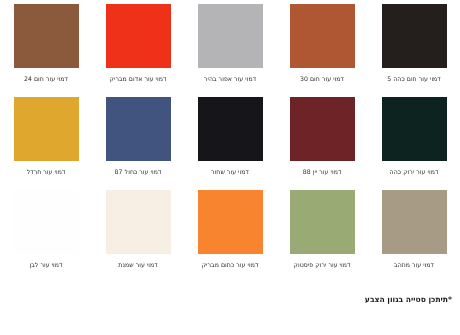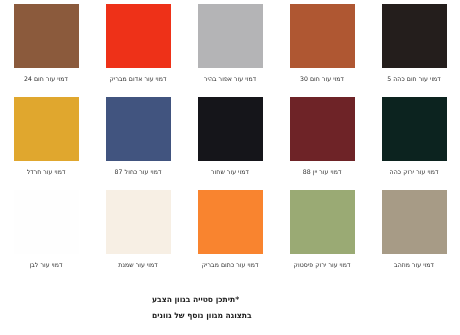--- a/index.html
+++ b/index.html
@@ -57,21 +57,21 @@
     unicode-bidi: embed;
     white-space: nowrap;
     letter-spacing: 0.05px;
   }
 
   .footer {
     position: absolute;
     right: 8px;
     top: 292px;
     width: 300px;
-    text-align: left;
+    text-align: right;
     direction: rtl;
     unicode-bidi: embed;
   }
   .footer-line {
     font-size: 7.6px;
     line-height: 16px;
     color: #1a1a1a;
     font-weight: bold;
     white-space: nowrap;
   }
@@ -147,14 +147,13 @@
     <div class="swatch-cell">
       <div class="swatch-chip" style="background: rgb(167, 155, 134);"></div>
       <div class="swatch-label">דמוי עור מוזהב</div>
     </div>
   </div>
 
 </div>
 
 <div class="footer">
   <div class="footer-line">*תיתכן סטייה בגוון הצבע</div>
-  <div class="footer-line">בתצוגה מגוון נוסף של גוונים</div>
 </div>
 
 </body></html>

